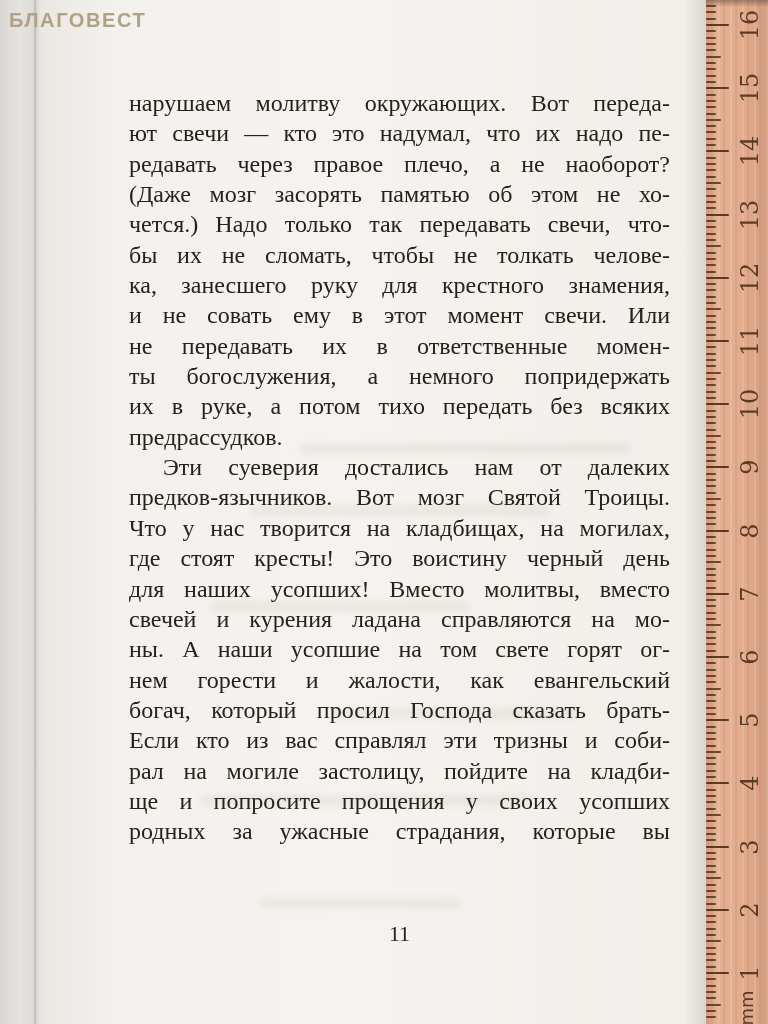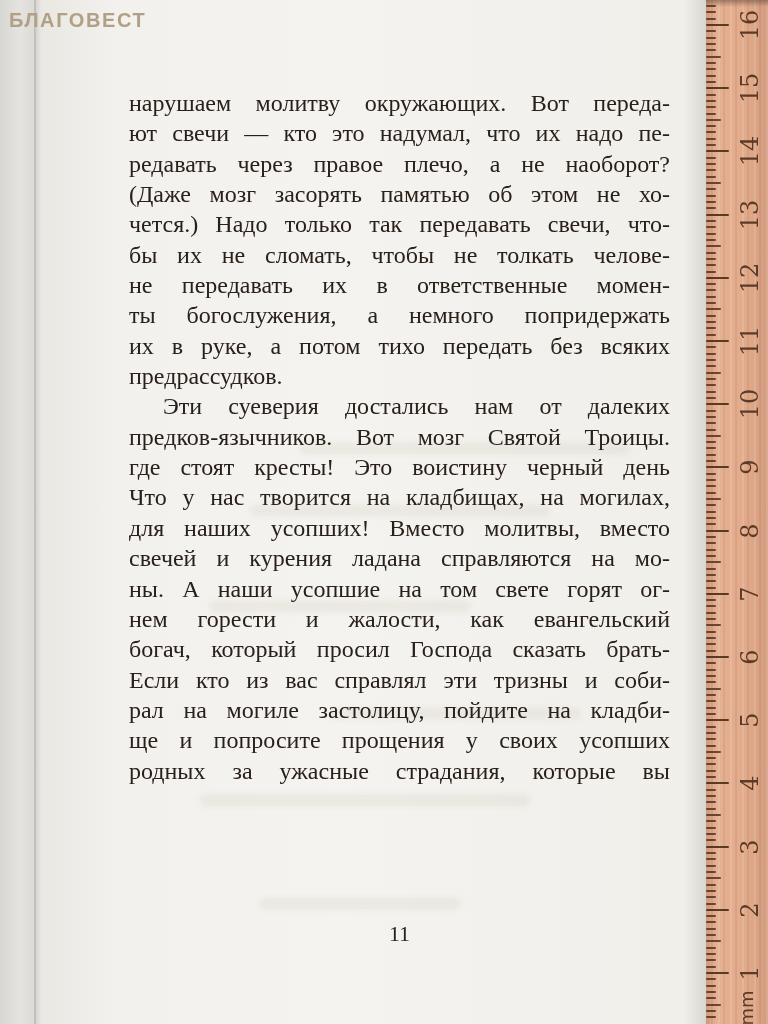--- a/index.html
+++ b/index.html
@@ -101,28 +101,30 @@
 
 <div class="watermark">БЛАГОВЕСТ</div>
 
 <div class="textblock">
     <div class="line j">нарушаем молитву окружающих. Вот переда-</div>
     <div class="line j">ют свечи — кто это надумал, что их надо пе-</div>
     <div class="line j">редавать через правое плечо, а не наоборот?</div>
     <div class="line j">(Даже мозг засорять памятью об этом не хо-</div>
     <div class="line j">чется.) Надо только так передавать свечи, что-</div>
     <div class="line j">бы их не сломать, чтобы не толкать челове-</div>
+    <div class="line j">ка, занесшего руку для крестного знамения,</div>
+    <div class="line j">и не совать ему в этот момент свечи. Или</div>
     <div class="line j">не передавать их в ответственные момен-</div>
     <div class="line j">ты богослужения, а немного попридержать</div>
     <div class="line j">их в руке, а потом тихо передать без всяких</div>
     <div class="line">предрассудков.</div>
     <div class="line j ind">Эти суеверия достались нам от далеких</div>
     <div class="line j">предков-язычников. Вот мозг Святой Троицы.</div>
+    <div class="line j">Что у нас творится на кладбищах, на могилах,</div>
     <div class="line j">где стоят кресты! Это воистину черный день</div>
-    <div class="line j">Что у нас творится на кладбищах, на могилах,</div>
     <div class="line j">для наших усопших! Вместо молитвы, вместо</div>
     <div class="line j">свечей и курения ладана справляются на мо-</div>
     <div class="line j">ны. А наши усопшие на том свете горят ог-</div>
     <div class="line j">нем горести и жалости, как евангельский</div>
     <div class="line j">богач, который просил Господа сказать брать-</div>
     <div class="line j">Если кто из вас справлял эти тризны и соби-</div>
     <div class="line j">рал на могиле застолицу, пойдите на кладби-</div>
     <div class="line j">ще и попросите прощения у своих усопших</div>
     <div class="line j">родных за ужасные страдания, которые вы</div>
   </div>

